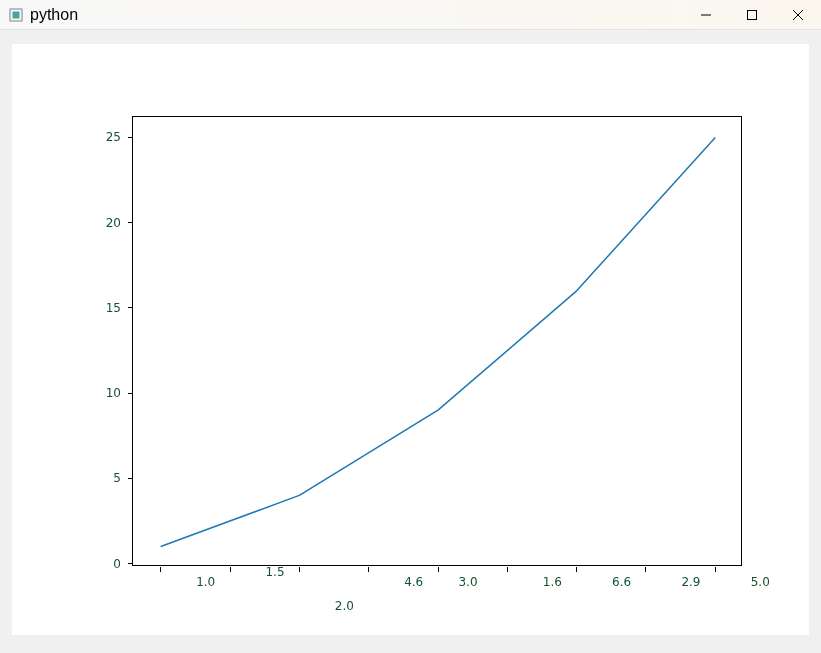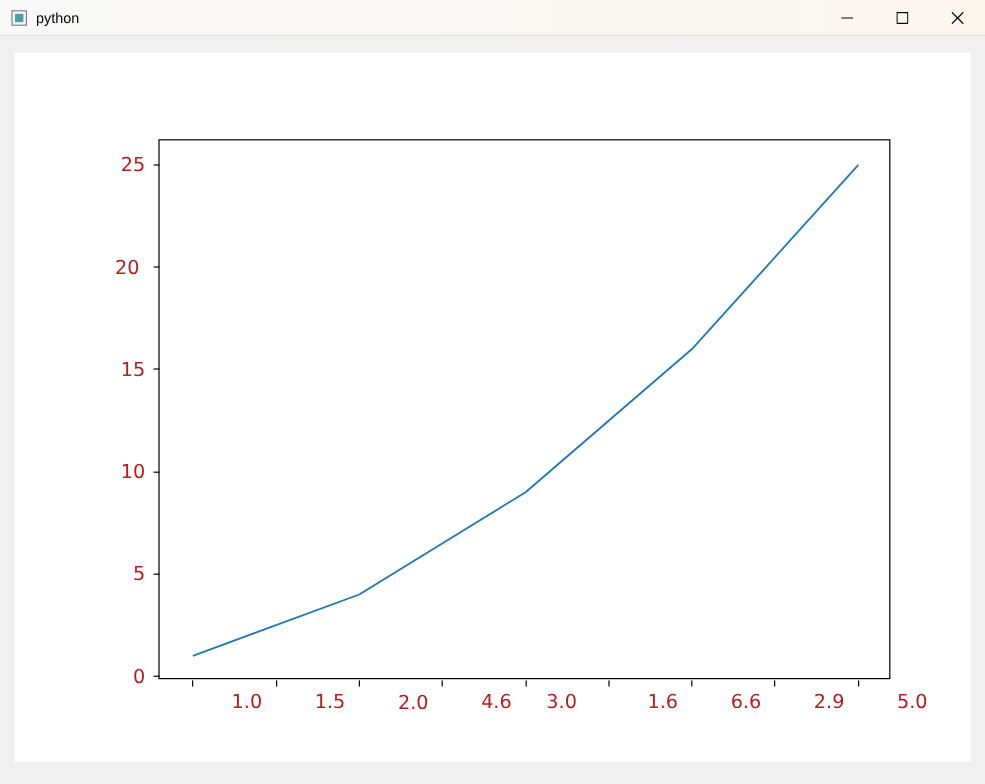--- a/index.html
+++ b/index.html
@@ -32,21 +32,21 @@
       margin-right: 6px;
       display: flex;
       align-items: center;
       justify-content: center;
     }
     .app-icon-svg {
       width: 14px;
       height: 14px;
     }
     .titlebar-text {
-      font-size: 12px;
+      font-size: 16px;
       color: #000;
       flex: 0 0 auto;
     }
     .titlebar-spacer { flex: 1; }
     .titlebar-controls {
       display: flex;
       height: 100%;
     }
     .titlebar-btn {
       width: 46px;
@@ -87,22 +87,22 @@
       overflow: visible;
     }
     .tick-x, .tick-y {
       position: absolute;
       background: #000;
     }
     .tick-x { width: 1px; height: 5px; }
     .tick-y { height: 1px; width: 5px; }
     .xlabel, .ylabel {
       position: absolute;
-      font-size: 16px;
-      color: #b91c1c;
+      font-size: 12px;
+      color: #14532d;
       font-family: "DejaVu Sans", Arial, sans-serif;
     }
     .xlabel { transform: translateX(-50%); margin-left: 45px; }
     .ylabel { transform: translateY(-50%); text-align: right; width: 30px; }
   </style>
 </head>
 <body>
 
 <div class="window">
   <div class="titlebar">
@@ -136,23 +136,23 @@
 
   <div class="content-area">
     <div class="figure">
       <div class="plot">
         <svg class="line-layer">
           <polyline id="data-line" fill="none" stroke-width="1.5" stroke-linejoin="round" points="27.72727272727272,429.54545454545456 166.36363636363635,378.4090909090909 305,293.1818181818182 443.6363636363636,173.86363636363637 582.2727272727273,20.45454545454544" stroke="#1f77b4"></polyline>
         </svg>
       <div class="tick-x" style="left: 27.2273px; top: 450px;"></div>
           <div class="xlabel" style="left: 27.7273px; top: 458px;">1.0</div>
           <div class="tick-x" style="left: 96.5455px; top: 450px;"></div>
-          <div class="xlabel" style="left: 97.0455px; top: 458px;">1.5</div>
+          <div class="xlabel" style="left: 97.0455px; top: 448px;">1.5</div>
           <div class="tick-x" style="left: 165.864px; top: 450px;"></div>
-          <div class="xlabel" style="left: 166.364px; top: 459px; text-align: center;">2.0</div>
+          <div class="xlabel" style="left: 166.364px; top: 482px; text-align: center;">2.0</div>
           <div class="tick-x" style="left: 235.182px; top: 450px;"></div>
           <div class="xlabel" style="left: 235.682px; top: 458px;">4.6</div>
           <div class="tick-x" style="left: 304.5px; top: 450px;"></div>
           <div class="xlabel" style="left: 290px; top: 458px;">3.0</div>
           <div class="tick-x" style="left: 373.818px; top: 450px;"></div>
           <div class="xlabel" style="left: 374.318px; top: 458px;">1.6</div>
           <div class="tick-x" style="left: 443.136px; top: 450px;"></div>
           <div class="xlabel" style="left: 443.636px; top: 458px;">6.6</div>
           <div class="tick-x" style="left: 512.455px; top: 450px;"></div>
           <div class="xlabel" style="left: 512.955px; top: 458px;">2.9</div>
@@ -160,19 +160,19 @@
           <div class="xlabel" style="left: 582.273px; top: 458px;">5.0</div>
           <div class="tick-y" style="top: 446.091px; left: -5px;"></div>
           <div class="ylabel" style="top: 446.591px; left: -42px;">0</div>
           <div class="tick-y" style="top: 360.864px; left: -5px;"></div>
           <div class="ylabel" style="top: 361.364px; left: -42px;">5</div>
           <div class="tick-y" style="top: 275.636px; left: -5px;"></div>
           <div class="ylabel" style="top: 276.136px; left: -42px;">10</div>
           <div class="tick-y" style="top: 190.409px; left: -5px;"></div>
           <div class="ylabel" style="top: 190.909px; left: -42px;">15</div>
           <div class="tick-y" style="top: 105.182px; left: -5px;"></div>
-          <div class="ylabel" style="top: 105.682px; left: -42px; text-align: center;">20</div>
+          <div class="ylabel" style="top: 105.682px; left: -42px;">20</div>
           <div class="tick-y" style="top: 19.9545px; left: -5px;"></div>
           <div class="ylabel" style="top: 20.4545px; left: -42px;">25</div>
         </div>
     </div>
   </div>
 </div>
 
 </body></html>

